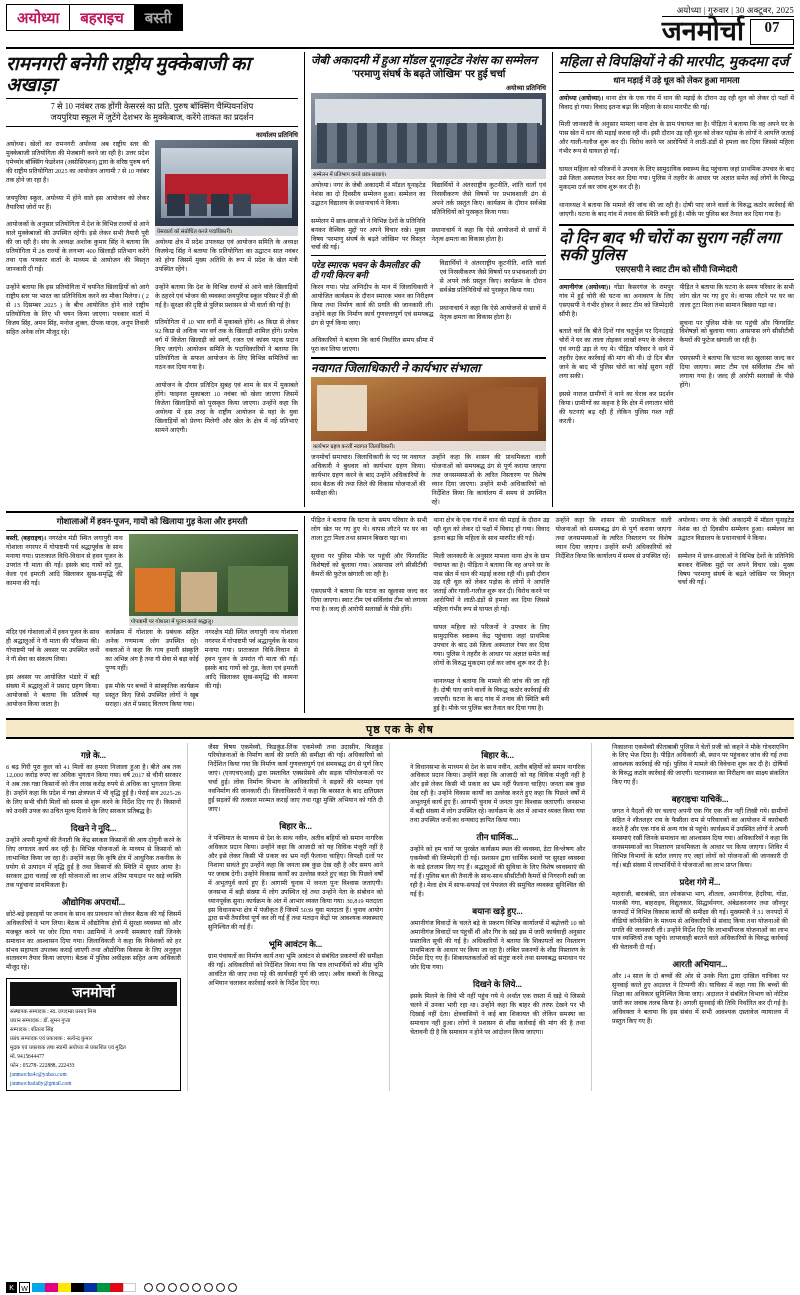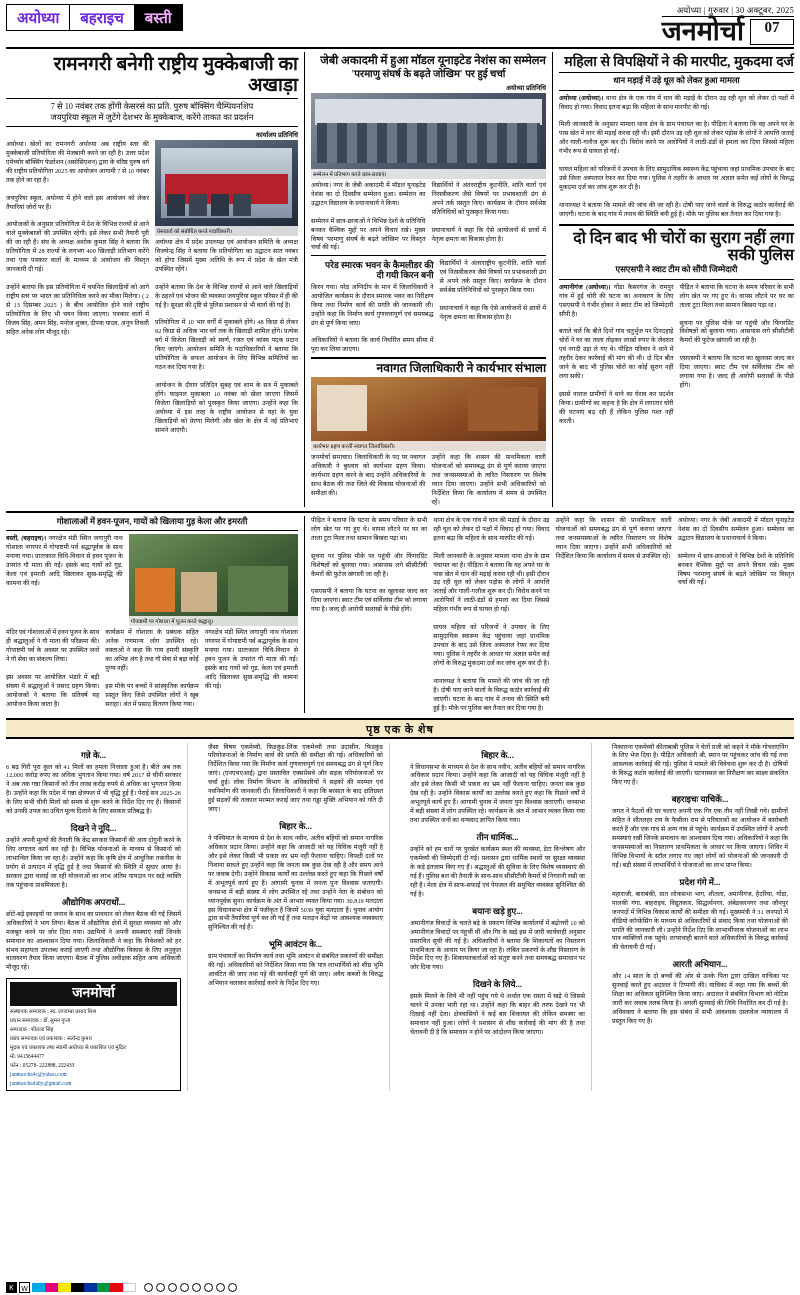--- a/index.html
+++ b/index.html
@@ -13,36 +13,36 @@
     overflow: hidden;
   }
   .page { width:800px; height:1295px; position:relative; padding:4px 6px; }
 
   
   .masthead { display:flex; align-items:flex-start; justify-content:space-between; border-bottom:2px solid #000; padding-bottom:2px; }
   .edition-tabs { display:flex; gap:0; }
   .edition-tabs .tab {
     font-family:"Liberation Sans", sans-serif;
     font-weight:bold; font-size:15px; padding:2px 10px 3px 10px;
-    border:1px solid #000; margin-right:-1px; background:#fff; color:#6d28d9;
+    border:1px solid #000; margin-right:-1px; background:#fff; color:#be185d;
   }
-  .edition-tabs .tab.active { background:#000; color:#f0abfc; }
+  .edition-tabs .tab.active { background:#000; color:#a3a3a3; }
   .mast-right { text-align:right; }
   .mast-meta { font-size:8.5px; letter-spacing:.2px; border-bottom:1px solid #000; padding-bottom:1px; margin-bottom:1px;}
   .mast-title { display:flex; align-items:center; gap:6px; justify-content:flex-end; }
   .mast-title .name { font-size:27px; font-weight:bold; line-height:1; font-family:"Liberation Serif", serif;}
   .mast-title .pageno { font-size:9px; border:1px solid #000; width:44px; height:26px; display:flex; flex-direction:column; align-items:center; justify-content:flex-start; line-height:1; }
   .mast-title .pageno .num { font-size:15px; font-weight:bold; }
 
   
   .rule { border-top:1px solid #000; margin:3px 0; }
   .thick-rule { border-top:2px solid #000; margin:3px 0; }
   h1.head {
     font-family:"Liberation Serif", serif;
-    font-weight:bold; text-align:right; line-height:1.08; margin:2px 0 2px 0;
+    font-weight:bold; text-align:left; line-height:1.08; margin:2px 0 2px 0;font-style:italic;
   }
   .sub { font-size:8.4px; text-align:center; line-height:1.25; margin:1px 0 2px 0; }
   .byline { font-size:6.5px; text-align:right; font-weight:bold; margin:1px 0; }
   .body-text {
     font-size:6.3px; line-height:1.42; text-align:justify; hyphens:auto;
   }
   .photo { background:linear-gradient(160deg,#6f7d8c,#344154 55%,#1e2733); position:relative; overflow:hidden; }
   .photo.warm { background:linear-gradient(160deg,#c08a4a,#8a4a22 60%,#5b2f16); }
   .photo.green { background:linear-gradient(150deg,#6d8f5a,#3c5a33 60%,#223a20); }
   .photo.crowd { background:linear-gradient(145deg,#8d97a4,#4d586a 50%,#2b3342); }

